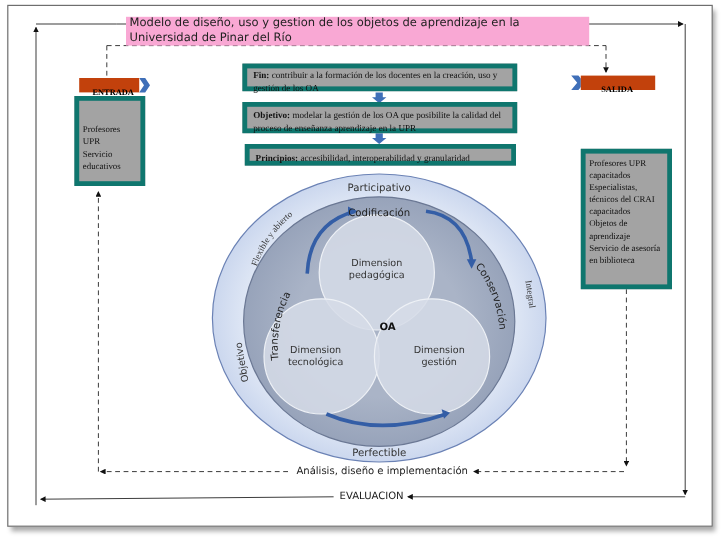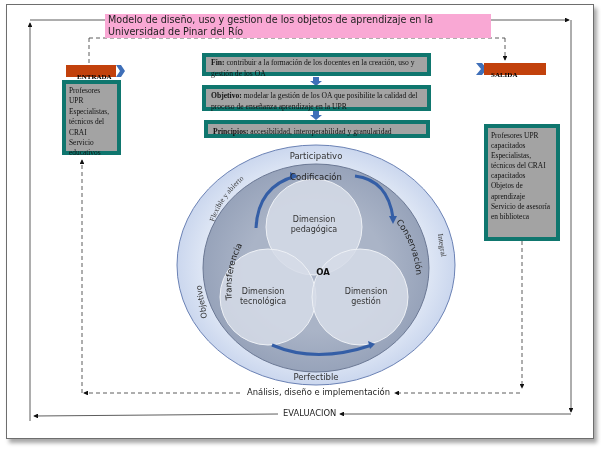--- a/index.html
+++ b/index.html
@@ -17,22 +17,22 @@
   }
   .box {
     position:absolute; background:#a3a3a3; border:4px solid #0f766e;
     font-family:"Liberation Serif", serif; color:#111;
   }
   .fin { left:202px; top:53px; width:229px; height:23px; font-size:7.6px; line-height:10.5px; padding:1px 5px; box-sizing:border-box; }
   .obj { left:202px; top:85px; width:229px; height:26px; font-size:7.6px; line-height:10.5px; padding:2px 5px; box-sizing:border-box; }
   .pri { left:204px; top:120px; width:226px; height:18px; font-size:7.6px; line-height:10.5px; padding:3px 5px; box-sizing:border-box; }
   .tag { position:absolute; background:#fff; border:6px solid #c2410c; font-family:"Liberation Serif", serif; font-weight:bold; font-size:7px; height:12px; line-height:12px; box-sizing:border-box; }
   .entrada { left:66px; top:65px; width:50px; padding-left:5px; }
-  .salida { left:484px; top:63px; width:62px; padding-left:1px; }
-  .inbox { left:62px; top:80px; width:59px; height:75px; font-size:7.4px; line-height:10.4px; padding:2px 3px; box-sizing:border-box; }
+  .salida { left:484px; top:63px; width:62px; padding-left:11px; }
+  .inbox { left:62px; top:80px; width:59px; height:75px; font-size:7.4px; line-height:10.4px; padding:19px 3px; box-sizing:border-box; }
   .outbox { left:484px; top:81px; width:76px; height:117px; font-size:7.4px; line-height:10.1px; padding:3px 3px; box-sizing:border-box;margin-top:43px; }
   .lbl { position:absolute; font-family:"DejaVu Sans", sans-serif; color:#222; background:#fff; white-space:nowrap; padding:0 3px;text-align:center; }
   .adi { left:244px; top:387px; font-size:8.4px; line-height:11px; }
   .eva { left:280px; top:408px; font-size:8.4px; line-height:11px; }
   b { font-weight:bold; }
 </style>
 </head>
 <body>
 
 <div class="page"></div>
@@ -103,21 +103,20 @@
 
 <div class="title">Modelo de diseño, uso y gestion de los objetos de aprendizaje  en la Universidad de Pinar del Río</div>
 
 <div class="box fin"><b>Fin:</b><span> contribuir a la formación de los docentes en la creación,  uso y gestión de los OA</span></div>
 <div class="box obj"><b>Objetivo:</b><span> modelar la gestión de los OA que posibilite la calidad del proceso de enseñanza aprendizaje en la UPR</span></div>
 <div class="box pri"><b>Principios:</b><span> accesibilidad,  interoperabilidad y granularidad</span></div>
 
 <div class="tag entrada">ENTRADA</div>
 <div class="box inbox">
   <div>Profesores UPR</div>
-  <div>Especialistas, técnicos del CRAI</div>
   <div>Servicio educativos</div>
 </div>
 
 <div class="tag salida">SALIDA</div>
 <div class="box outbox">
   <div>Profesores UPR capacitados</div>
   <div>Especialistas, técnicos del CRAI capacitados</div>
   <div>Objetos de aprendizaje</div>
   <div>Servicio de asesoría en biblioteca</div>
 </div>

